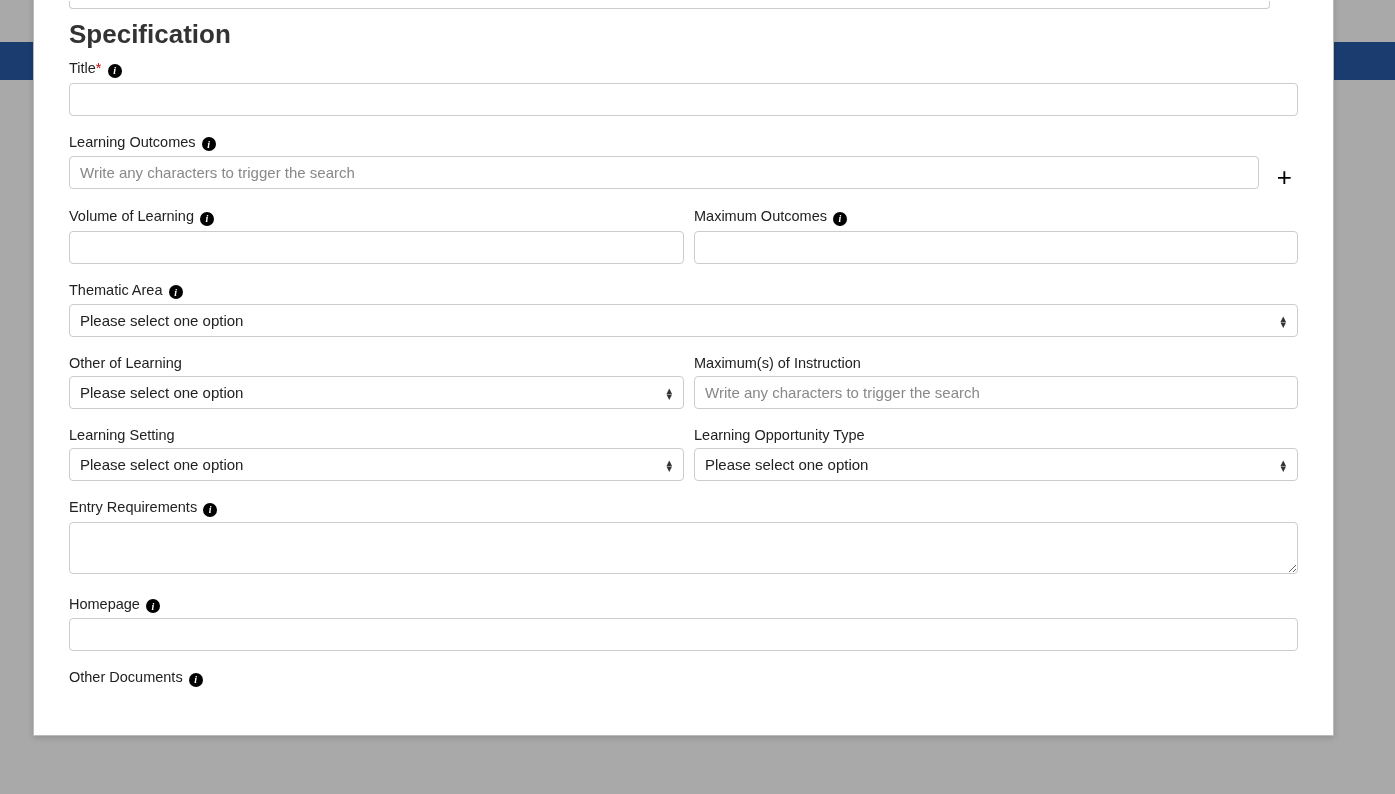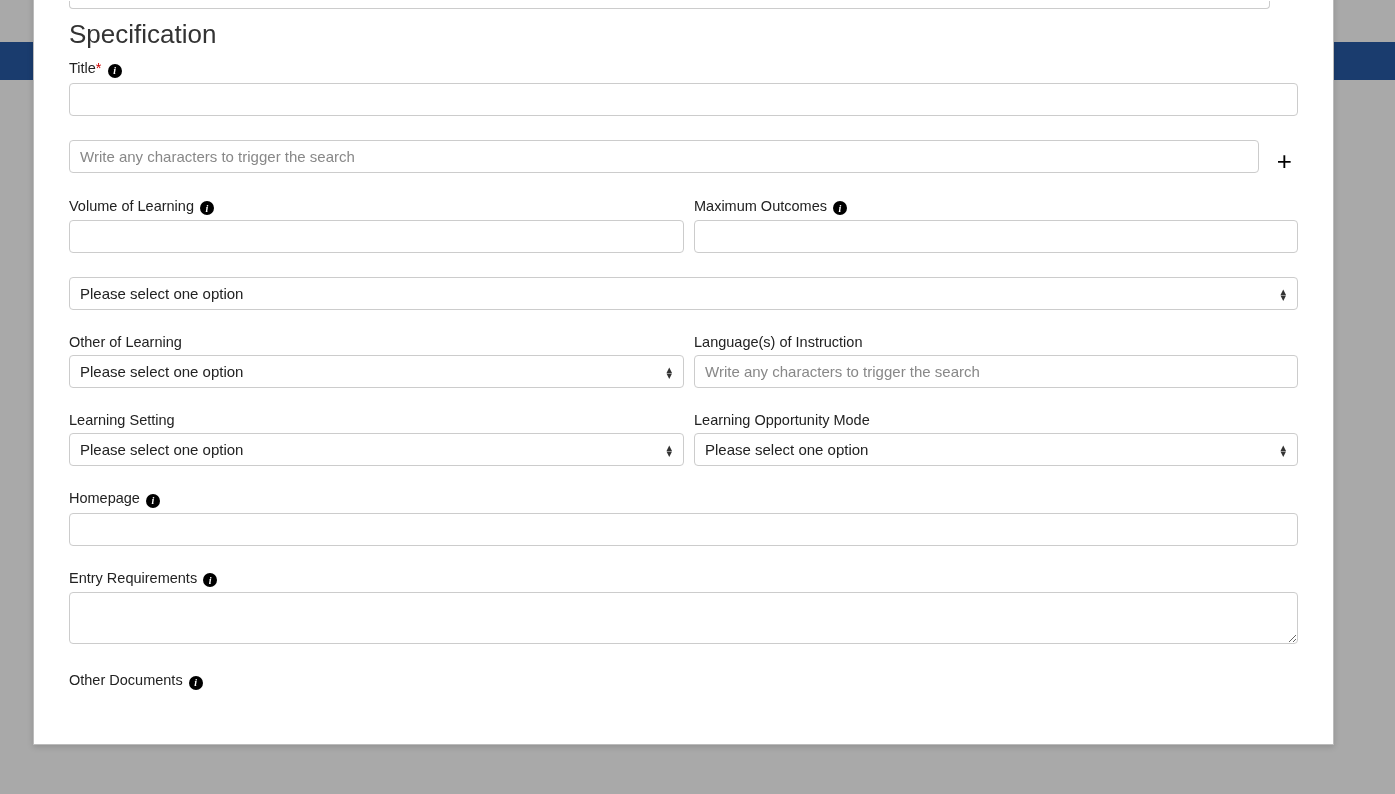--- a/index.html
+++ b/index.html
@@ -36,21 +36,21 @@
     border-top: none;
     border-left: 1px solid #ccc;
     border-right: 1px solid #ccc;
     border-bottom: 1px solid #ccc;
     border-radius: 0 0 4px 4px;
     margin-bottom: 10px;
     width: 1201px;
   }
   h2.section-title {
     font-size: 26px;
-    font-weight: 400;
+    font-weight: 700;
     color: #333;
     margin: 4px 0 10px 0;
   }
   .label {
     font-size: 14.5px;
     color: #222;
     margin-bottom: 5px;
     display: block;
   }
   .req { color: #c00; }
@@ -64,21 +64,21 @@
     color: #fff;
     border-radius: 50%;
     font-size: 10px;
     font-weight: bold;
     font-style: italic;
     font-family: Georgia, serif;
     margin-left: 2px;
     vertical-align: -1px;
   }
   .row { display: flex; gap: 10px; align-items: flex-start; }
-  .field-group { margin-bottom: 24px; }
+  .field-group { margin-bottom: 18px; }
   input[type="text"], .select, textarea {
     width: 100%;
     border: 1px solid #ccc;
     border-radius: 4px;
     padding: 7px 10px;
     font-size: 15px;
     font-family: inherit;
     background: #fff;
     color: #222;
   }
@@ -131,20 +131,24 @@
 
   <div class="field-group">
     <label class="label">
       <span>Title</span><span class="req">*</span>
       <span class="info-icon">i</span>
     </label>
     <input type="text" style="">
   </div>
 
   <div class="field-group">
+    <label class="label">
+      <span>Learning Outcomes</span>
+      <span class="info-icon">i</span>
+    </label>
     <div class="row">
       <input type="text" style="flex: 1 1 0%;" placeholder="Write any characters to trigger the search">
       <span class="plus-btn">+</span>
     </div>
   </div>
 
 
   <div class="two-col field-group">
     <div class="half">
       <label class="label">
@@ -157,20 +161,24 @@
       <label class="label">
         <span>Maximum Outcomes</span>
         <span class="info-icon">i</span>
       </label>
       <input type="text" style="">
     </div>
   </div>
 
   <div class="two-col field-group">
     <div class="half-r">
+      <label class="label">
+        <span>Thematic Area</span>
+        <span class="info-icon">i</span>
+      </label>
       <div class="select-wrap">
         <input type="text" class="select" readonly="" value="Please select one option" style="">
         <span class="select-arrows">
             <span>▴</span>
             <span>▾</span>
           </span>
       </div>
     </div>
   </div>
 
@@ -179,65 +187,65 @@
       <label class="label">Other of Learning</label>
       <div class="select-wrap">
         <input type="text" class="select" readonly="" value="Please select one option" style="">
         <span class="select-arrows">
             <span>▴</span>
             <span>▾</span>
           </span>
       </div>
     </div>
     <div class="half-r">
-      <label class="label">Language(s) of Instruction</label>
+      <label class="label">Maximum(s) of Instruction</label>
       <input type="text" placeholder="Write any characters to trigger the search" style="">
     </div>
   </div>
 
   <div class="two-col field-group">
     <div class="half">
       <label class="label">Learning Setting</label>
       <div class="select-wrap">
         <input type="text" class="select" readonly="" value="Please select one option" style="">
         <span class="select-arrows">
             <span>▴</span>
             <span>▾</span>
           </span>
       </div>
     </div>
     <div class="half-r">
-      <label class="label">Learning Opportunity Mode</label>
-      <div class="select-wrap">
-        <input type="text" class="select" readonly="" value="Please select one option" style="">
-        <span class="select-arrows">
-            <span>▴</span>
-            <span>▾</span>
-          </span>
-      </div>
-    </div>
+      <label class="label">Learning Opportunity Type</label>
+      <div class="select-wrap">
+        <input type="text" class="select" readonly="" value="Please select one option" style="">
+        <span class="select-arrows">
+            <span>▴</span>
+            <span>▾</span>
+          </span>
+      </div>
+    </div>
+  </div>
+
+  <div class="field-group">
+    <label class="label">
+      <span>Entry Requirements</span>
+      <span class="info-icon">i</span>
+    </label>
+    <textarea class="textarea-entry" style=""></textarea>
   </div>
 
   <div class="field-group">
     <label class="label">
       <span>Homepage</span>
       <span class="info-icon">i</span>
     </label>
     <input type="text" style="">
   </div>
 
   <div class="field-group">
     <label class="label">
-      <span>Entry Requirements</span>
-      <span class="info-icon">i</span>
-    </label>
-    <textarea class="textarea-entry" style=""></textarea>
-  </div>
-
-  <div class="field-group">
-    <label class="label">
       <span>Other Documents</span>
       <span class="info-icon">i</span>
     </label>
 
   </div>
 
 </div>
 
 </body></html>

